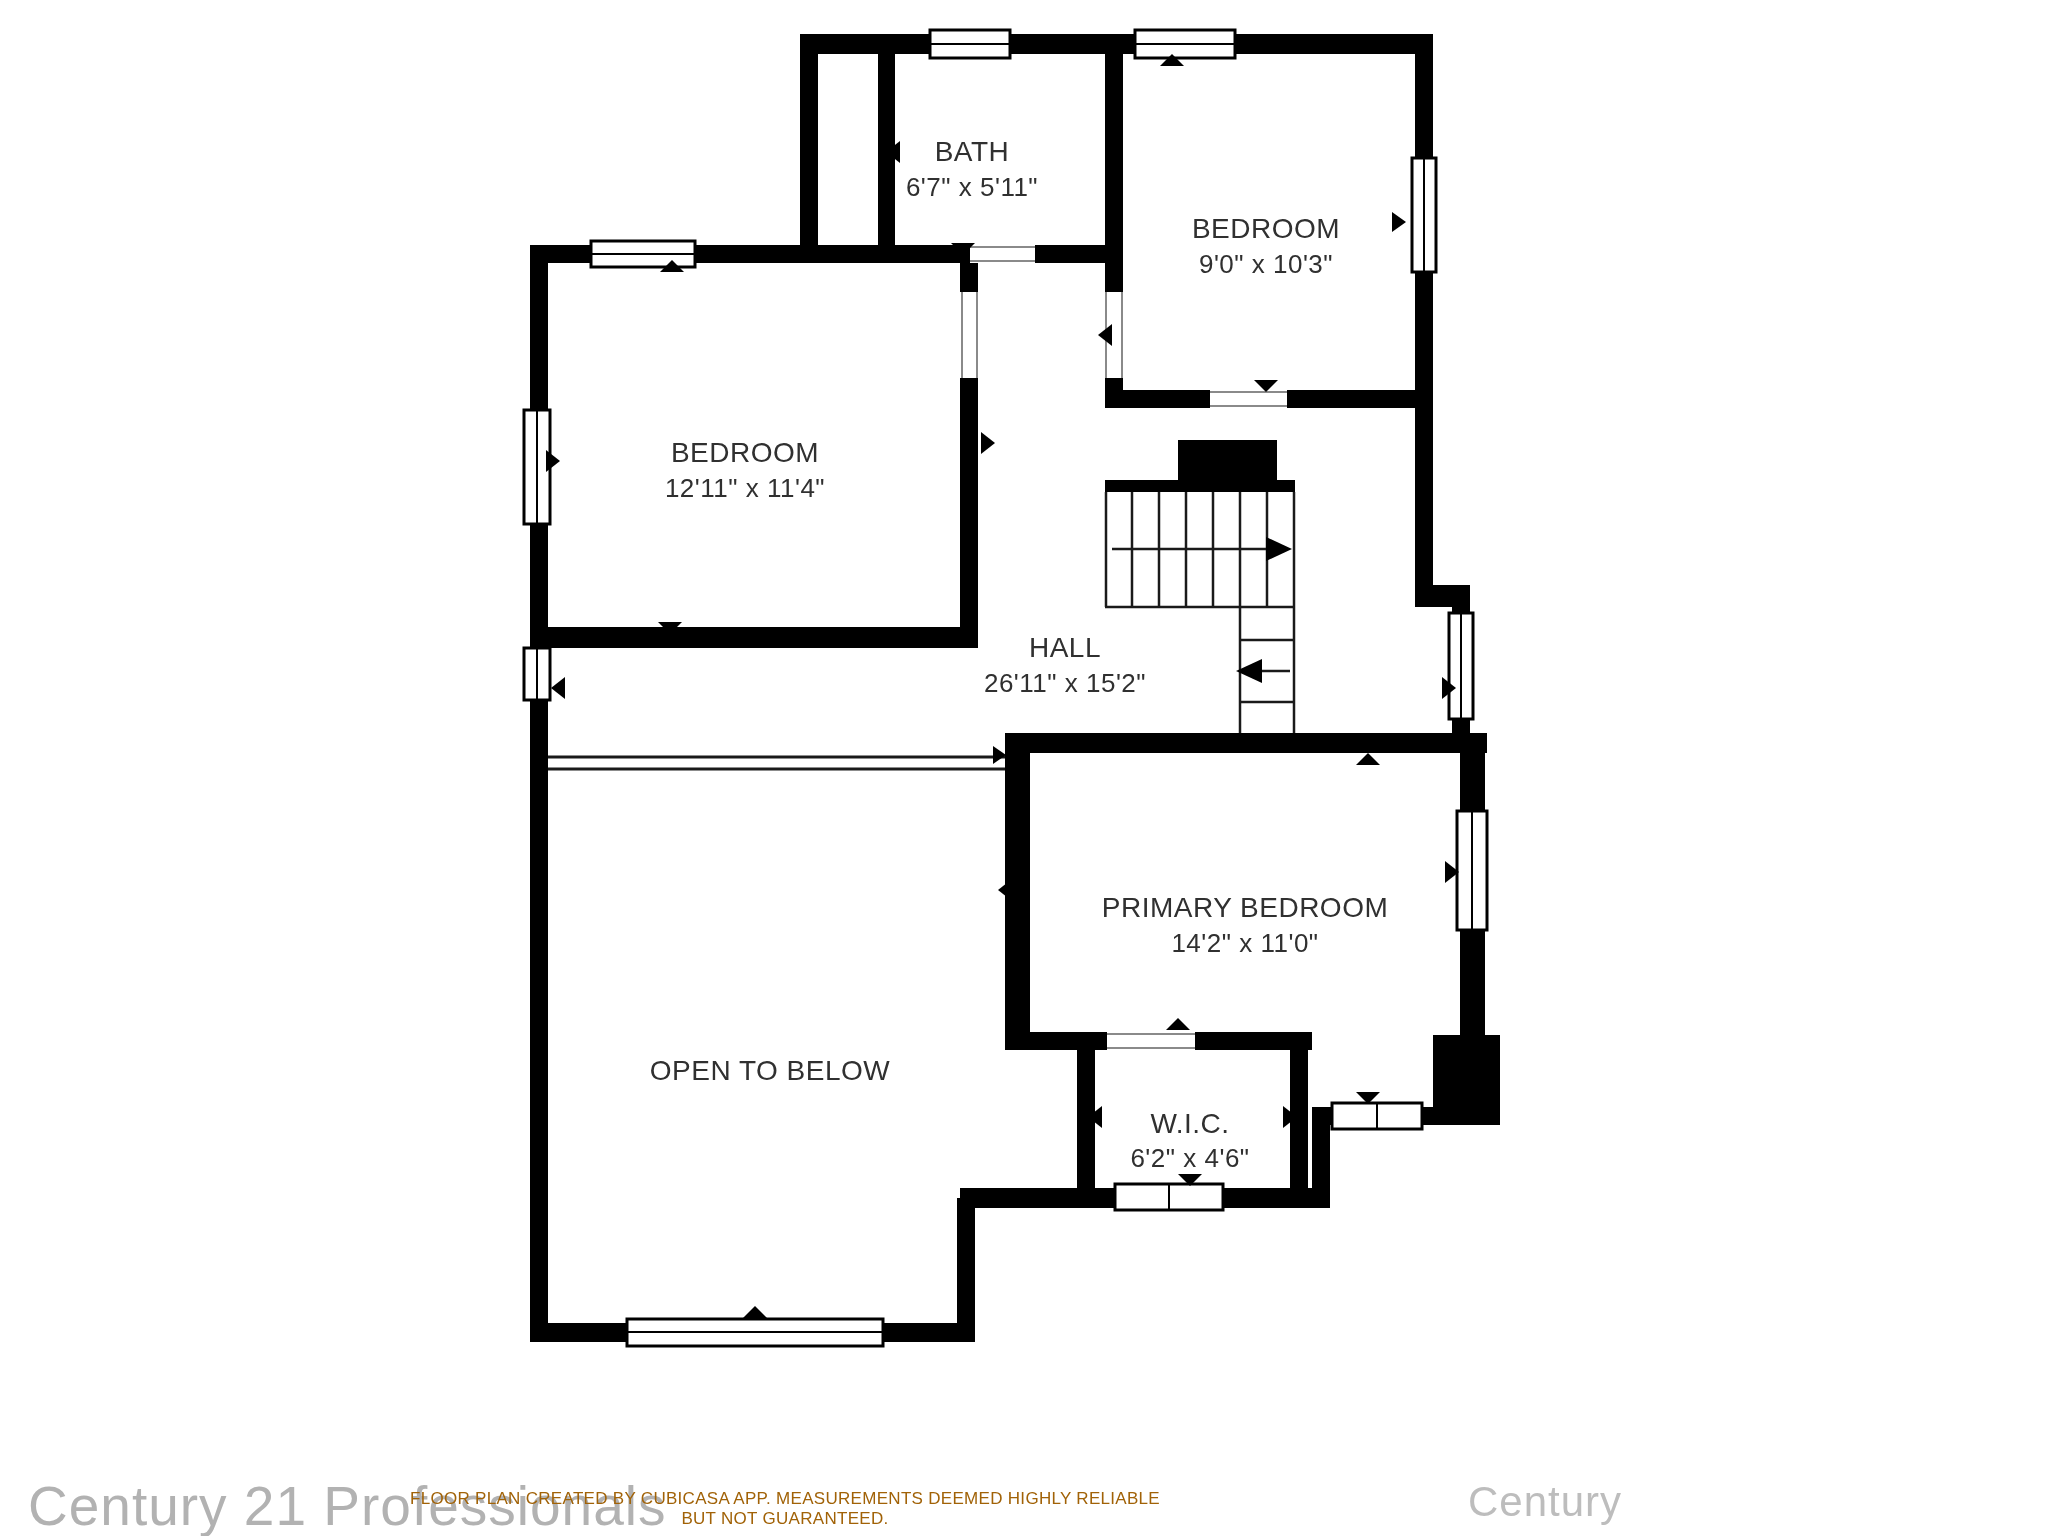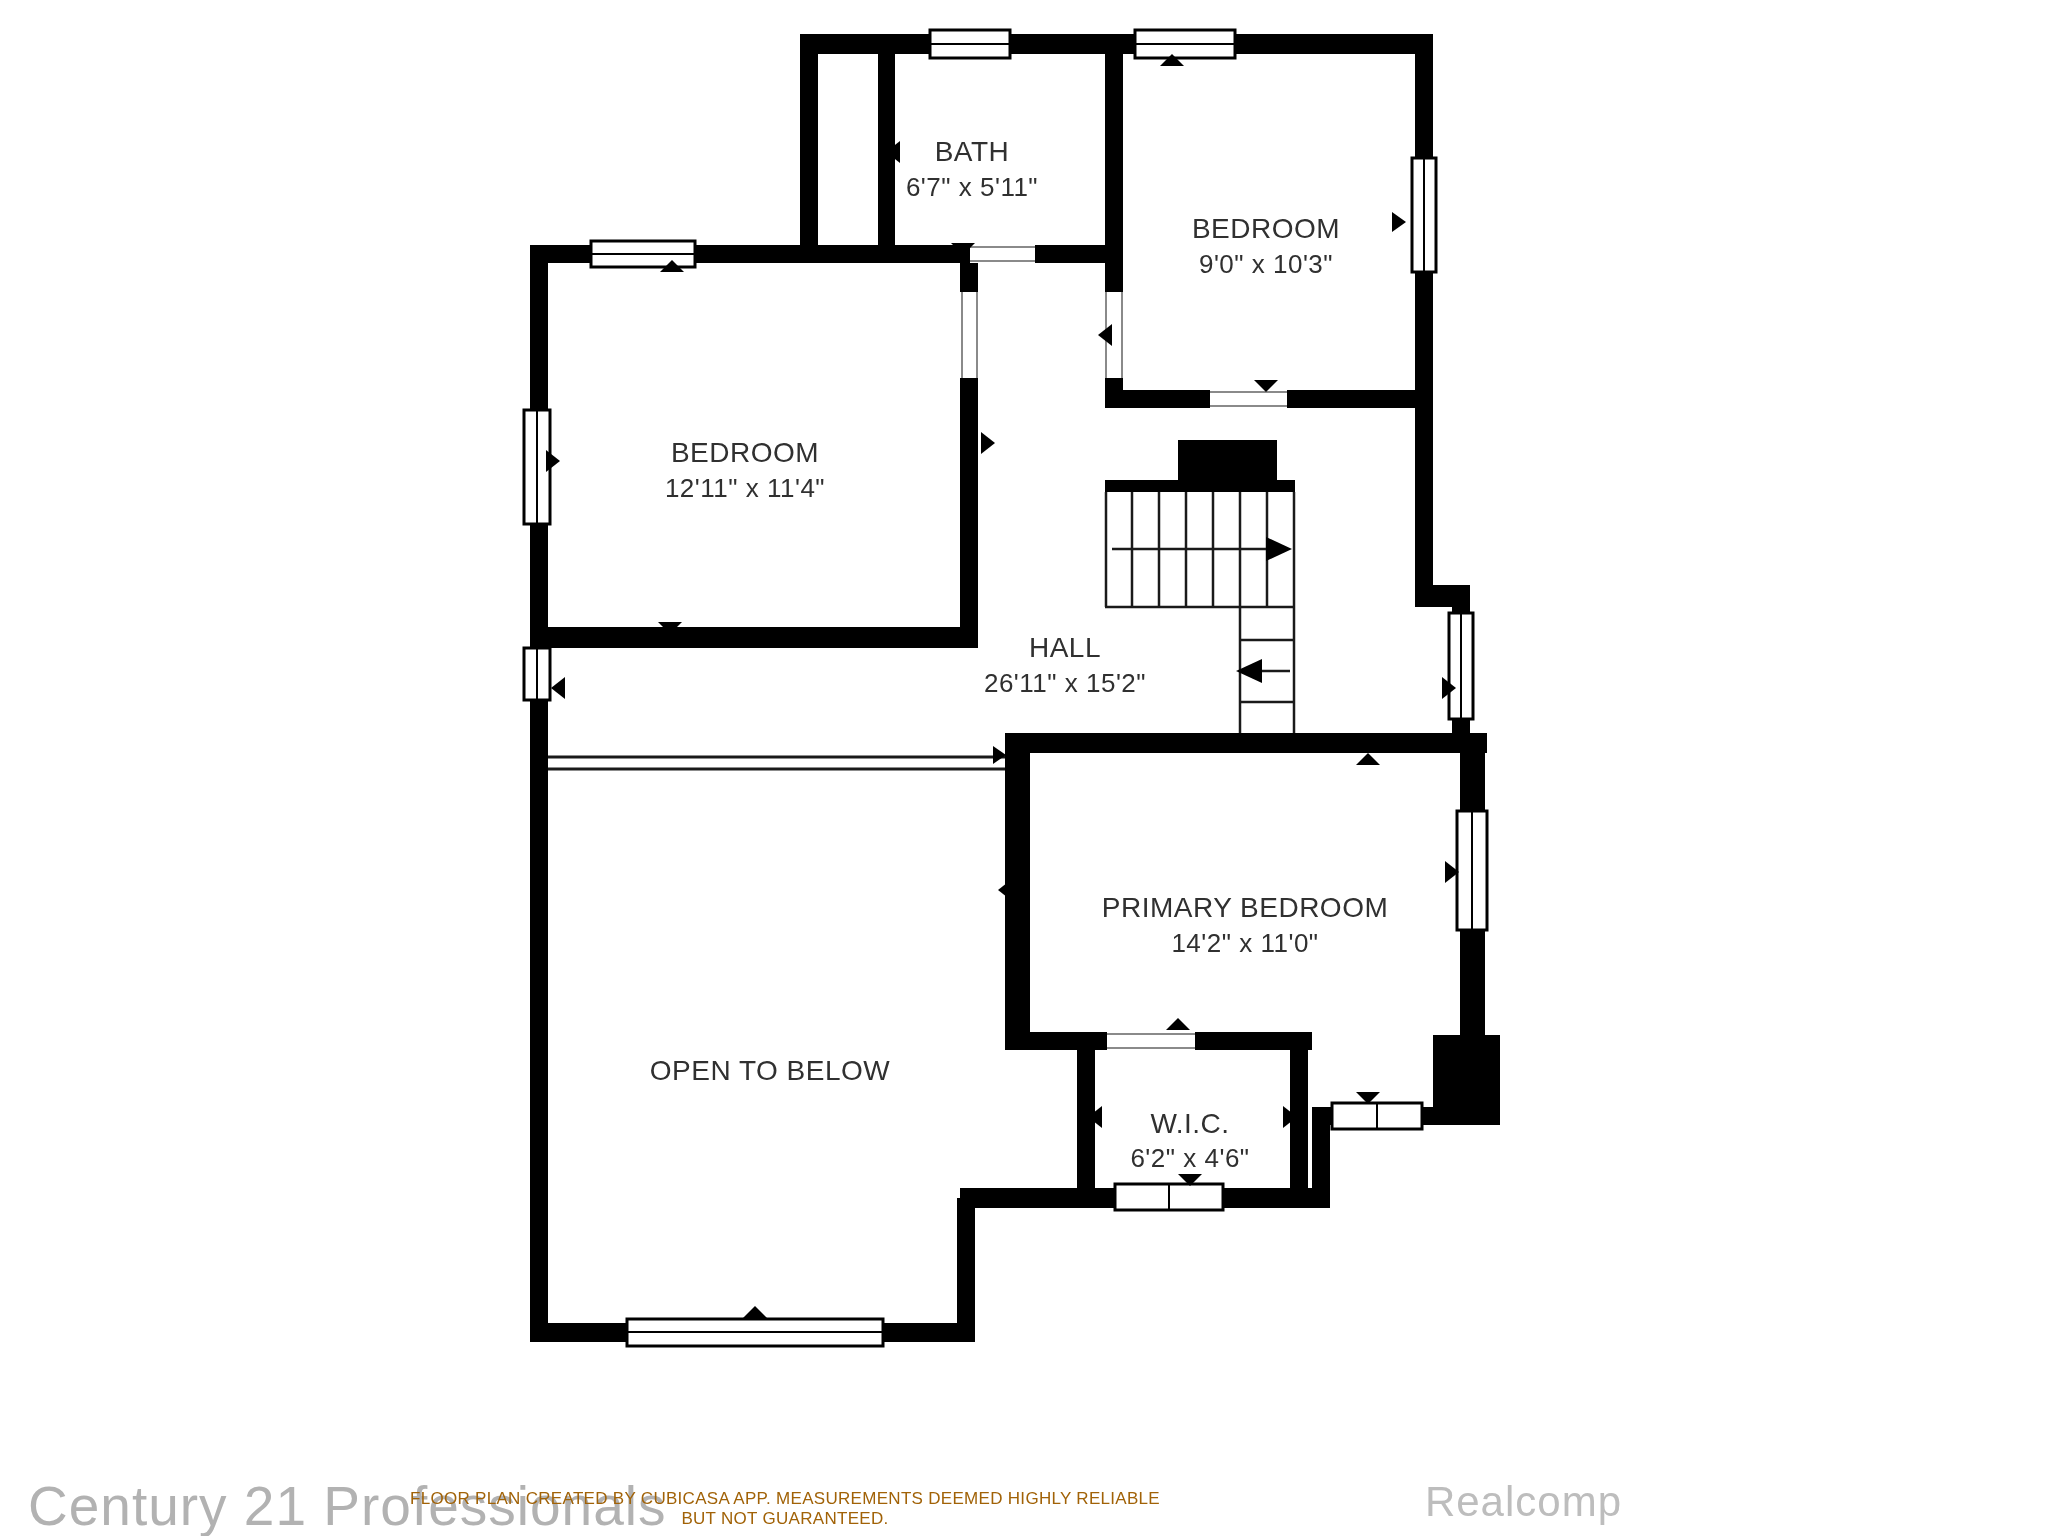--- a/index.html
+++ b/index.html
@@ -199,14 +199,14 @@
       <text class="room-dims" x="1190" y="1167">6'2" x 4'6"</text>
     </g>
     <g>
       <text class="room-name" x="770" y="1080">OPEN TO BELOW</text>
     </g>
   </g>
 </svg>
 
   <div class="footer-brand-left">Century 21 Professionals</div>
   <div class="footer-disclaimer">FLOOR PLAN CREATED BY CUBICASA APP. MEASUREMENTS DEEMED HIGHLY RELIABLE BUT NOT GUARANTEED.</div>
-  <div class="footer-brand-right">Realcomp</div>
+  <div class="footer-brand-right">Century</div>
 </div>
 
 </body></html>

